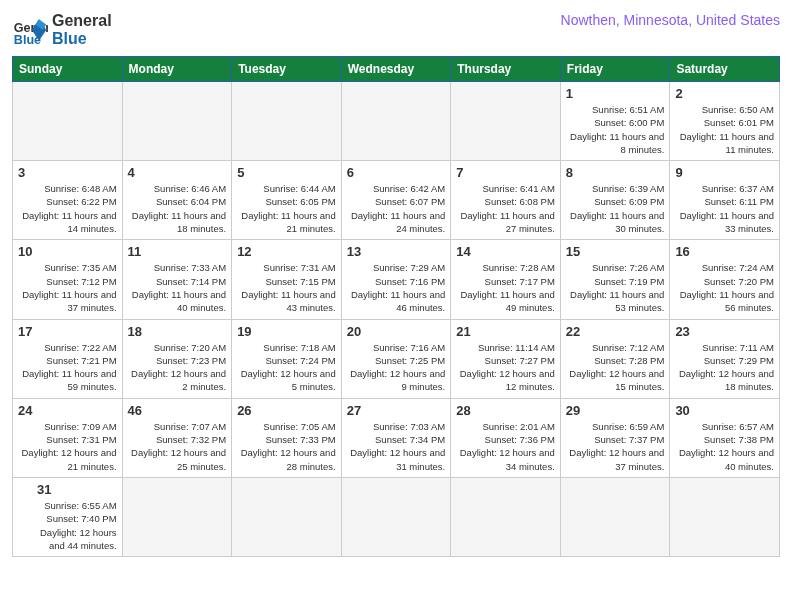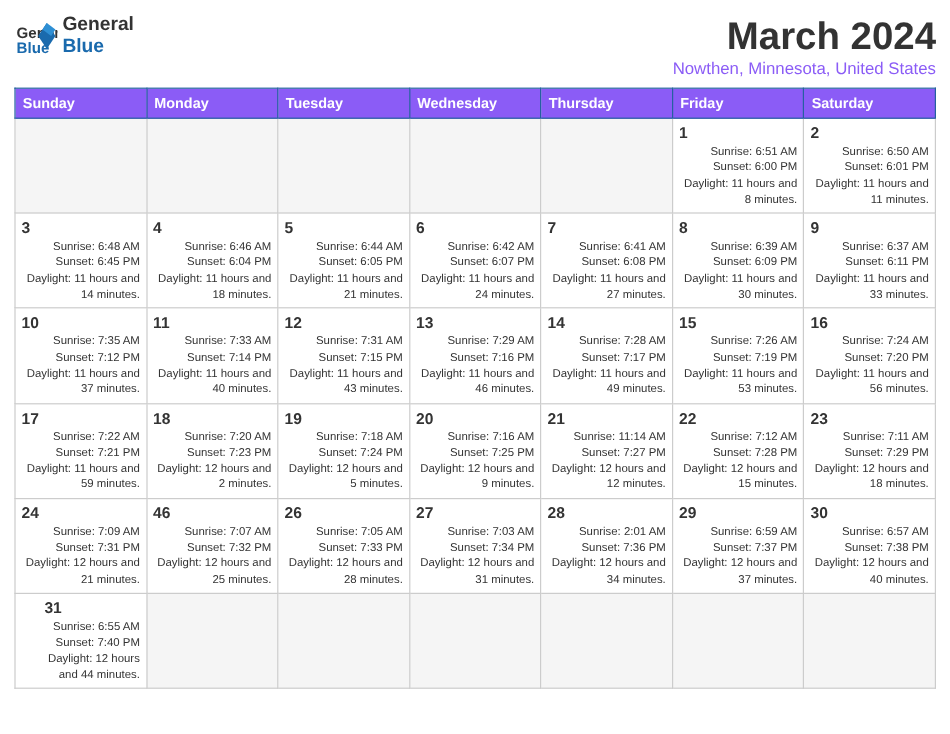--- a/index.html
+++ b/index.html
@@ -36,21 +36,21 @@
     .subtitle {
       font-size: 14px;
       color: #8b5cf6;
     }
     .calendar {
       width: 100%;
       border-collapse: collapse;
       border: 1px solid #ccc;
     }
     .calendar th {
-      background-color: #8b5cf6;
+      background-color: #15803d;
       color: #fff;
       font-size: 12px;
       font-weight: bold;
       padding: 5px 6px;
       text-align: left;
       border: 1px solid #2560a0;
     }
     .calendar td {
       vertical-align: top;
       border: 1px solid #ccc;
@@ -92,21 +92,20 @@
       <text x="2" y="36" font-size="14" font-weight="bold" fill="#1a6aad" font-family="Arial">Blue</text>
       <polygon points="30,8 38,20 30,32 22,20" fill="#1a6aad"></polygon>
       <polygon points="30,8 38,14 34,20 26,14" fill="#2e8fd4"></polygon>
     </svg>
     <div style="display:flex;flex-direction:column;line-height:1.1;">
       <span style="font-size:16px;font-weight:bold;color:#333;">General</span>
       <span style="font-size:16px;font-weight:bold;color:#1a6aad;">Blue</span>
     </div>
   </div>
   <div class="title-area">
-    <div class="main-title">March 2024</div>
     <div class="subtitle">Nowthen, Minnesota, United States</div>
   </div>
 </div>
 
 <table class="calendar">
   <thead>
     <tr>
     <th>Sunday</th>
         <th>Monday</th>
         <th>Tuesday</th>
@@ -135,21 +134,21 @@
           <div class="day-info">Sunrise: 6:50 AM
 Sunset: 6:01 PM
 Daylight: 11 hours
 and 11 minutes.</div>
         </td>
       </tr>
       <tr>
         <td>
           <span class="day-number">3</span>
           <div class="day-info">Sunrise: 6:48 AM
-Sunset: 6:45 PM
+Sunset: 6:22 PM
 Daylight: 11 hours
 and 14 minutes.</div>
         </td>
         <td>
           <span class="day-number">4</span>
           <div class="day-info">Sunrise: 6:46 AM
 Sunset: 6:04 PM
 Daylight: 11 hours
 and 18 minutes.</div>
         </td>

